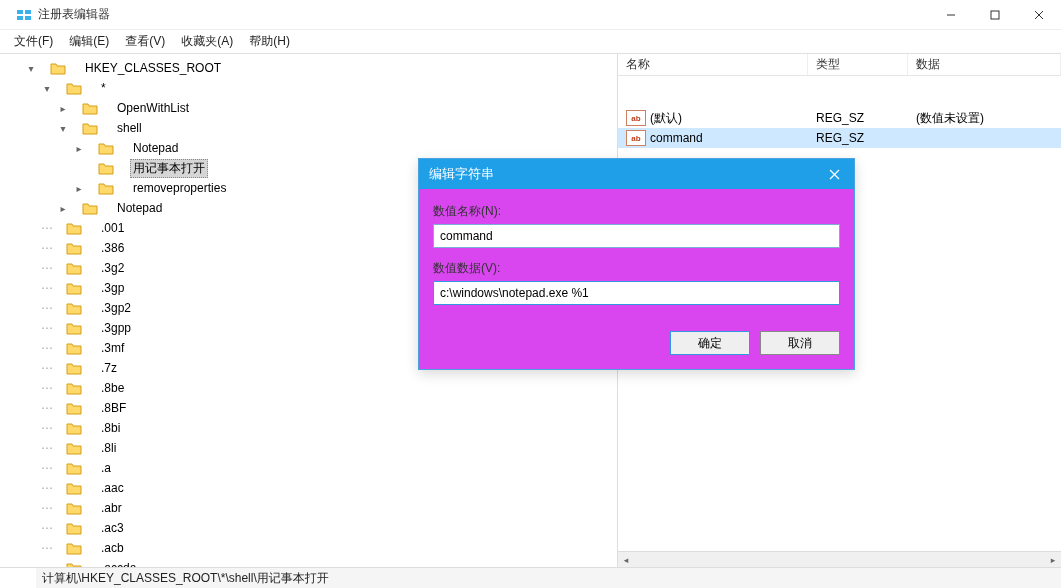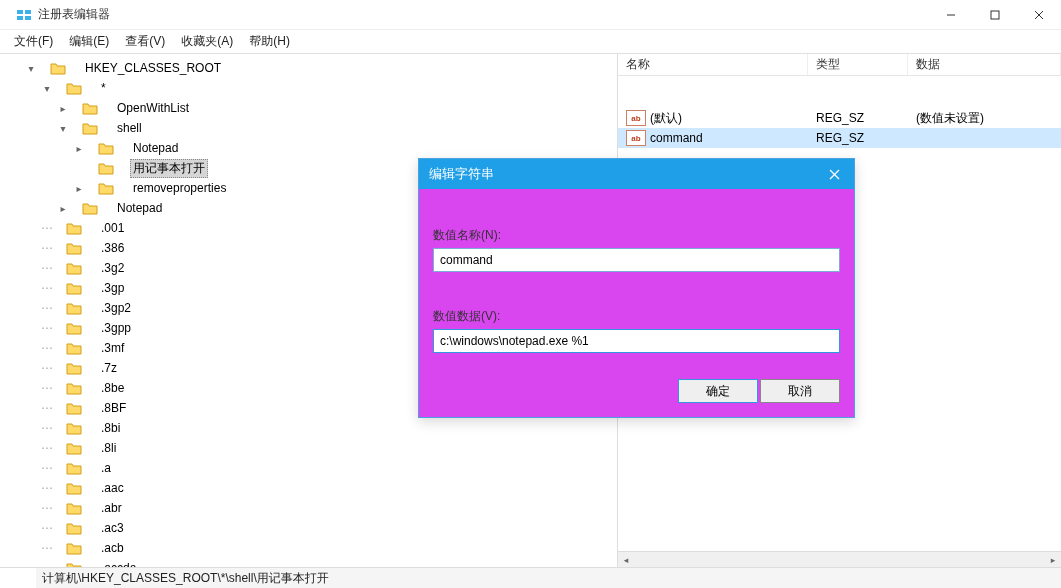--- a/index.html
+++ b/index.html
@@ -44,24 +44,24 @@
   .hscroll .arrow { width:16px; height:16px; display:flex; align-items:center; justify-content:center; color:#666; font-size:9px; }
 
   
   .statusbar { height:20px; display:flex; align-items:center; padding-left:6px; background:#f5f5f5; font-size:12px; color:#222;margin-left:36px; }
 
   
   .dialog { position:absolute; left:418px; top:158px; width:437px; background:#d946ef; border:1px solid #4aa3df; box-shadow:0 4px 12px rgba(0,0,0,0.15); }
   .dlg-title { height:30px; background:#1e9fe8; color:#fff; display:flex; align-items:center; padding-left:10px; font-size:13px; }
   .dlg-close { width:40px; height:30px; display:flex; align-items:center; justify-content:center; color:#fff; font-size:14px; }
   .dlg-body { padding:14px 14px 14px 14px; }
-  .dlg-label { font-size:12px; color:#333; margin-bottom:4px;margin-top:24px; }
+  .dlg-label { font-size:12px; color:#333; margin-bottom:4px; }
   .dlg-input { width:100%; height:24px; border:1px solid #7aaed6; padding:2px 6px; font-size:12px; margin-bottom:12px; outline:none; }
   .dlg-input.focused { border:1px solid #3399dd; }
-  .dlg-buttons { display:flex; justify-content:flex-end; padding:0 14px 14px; gap:2px; }
+  .dlg-buttons { display:flex; justify-content:flex-end; padding:0 14px 14px; gap:10px; }
   .dlg-btn { width:80px; height:24px; border:1px solid #888; background:#efefef; font-size:12px; display:flex; align-items:center; justify-content:center; }
   .dlg-btn.default { border:1.5px solid #3399dd; }
 </style>
 </head>
 <body>
 
 <div class="titlebar">
   <span class="appicon">
     <svg viewBox="0 0 16 16">
         <rect x="1" y="3" width="6" height="4" fill="#3bb0ea"></rect>

